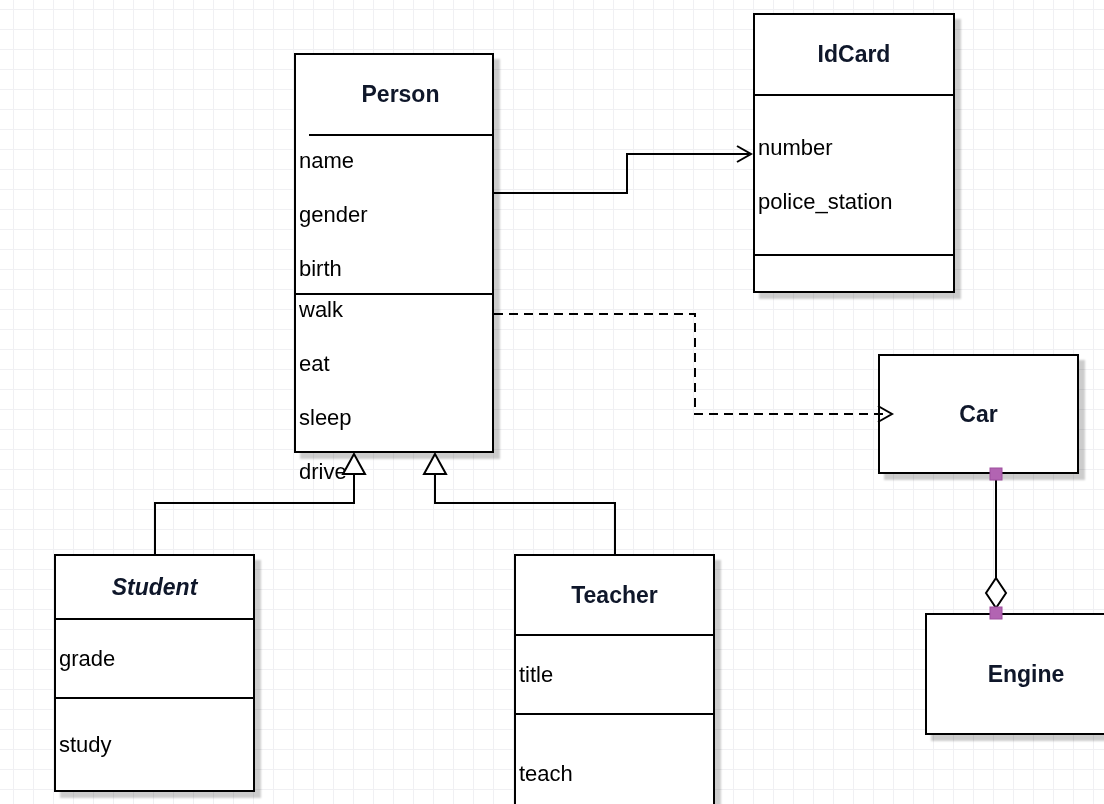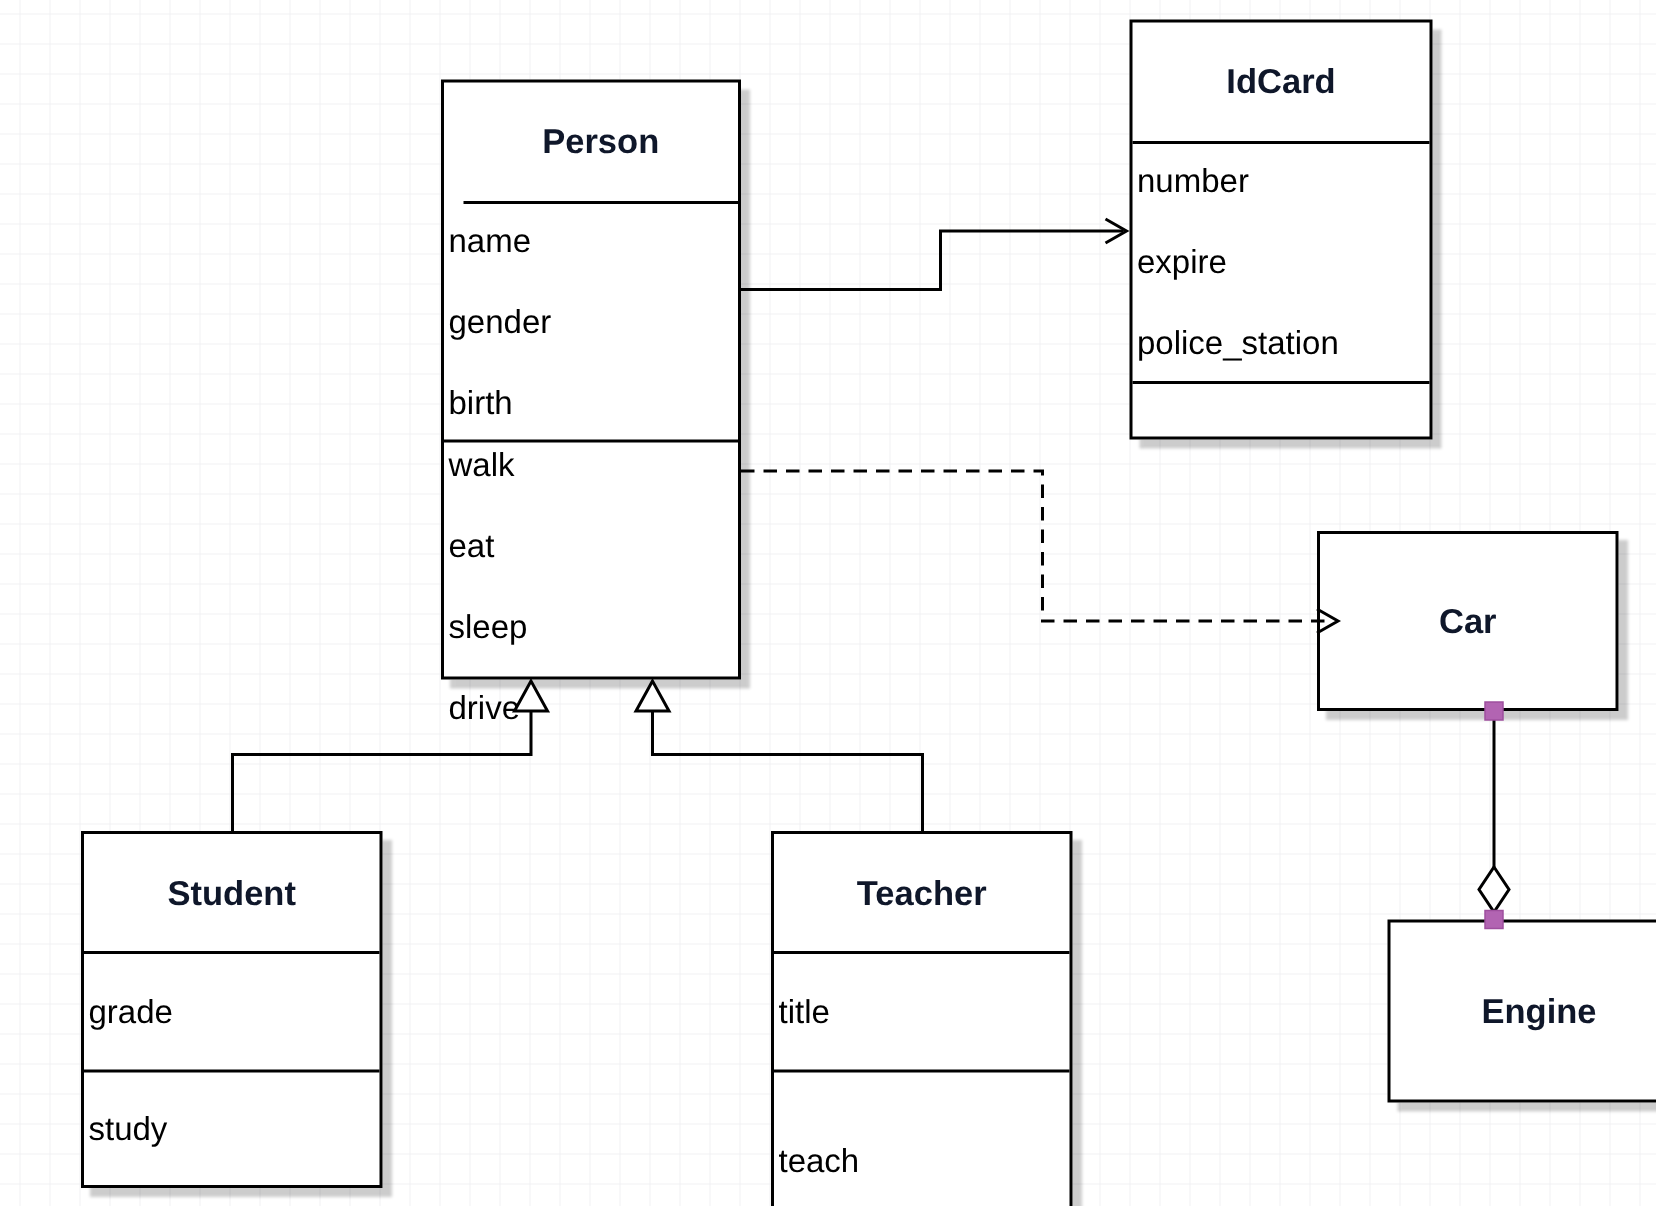--- a/index.html
+++ b/index.html
@@ -96,28 +96,27 @@
       <div class="member-row">eat</div>
       <div class="member-row">sleep</div>
       <div class="member-row">drive</div>
     </div>
   </div>
 
   <div class="uml-box" style="left:753px; top:13px; width:202px; height:280px;">
     <div class="compartment divided uml-title" style="height:81px;">IdCard</div>
     <div class="compartment divided members" style="height:160px;">
       <div class="member-row">number</div>
-      <div class="member-row">expire</div>
       <div class="member-row">police_station</div>
     </div>
     <div class="compartment grow members"></div>
   </div>
 
   <div class="uml-box" style="left:54px; top:554px; width:201px; height:238px;">
-    <div class="compartment divided uml-title" style="height:80px;">Student</div>
+    <div class="compartment divided uml-title" style="height:64px;font-style:italic;">Student</div>
     <div class="compartment divided members" style="height:79px;">
       <div class="member-row">grade</div>
     </div>
     <div class="compartment grow members">
       <div class="member-row">study</div>
     </div>
   </div>
 
   <div class="uml-box" style="left:514px; top:554px; width:201px; height:280px;">
     <div class="compartment divided uml-title" style="height:80px;">Teacher</div>

